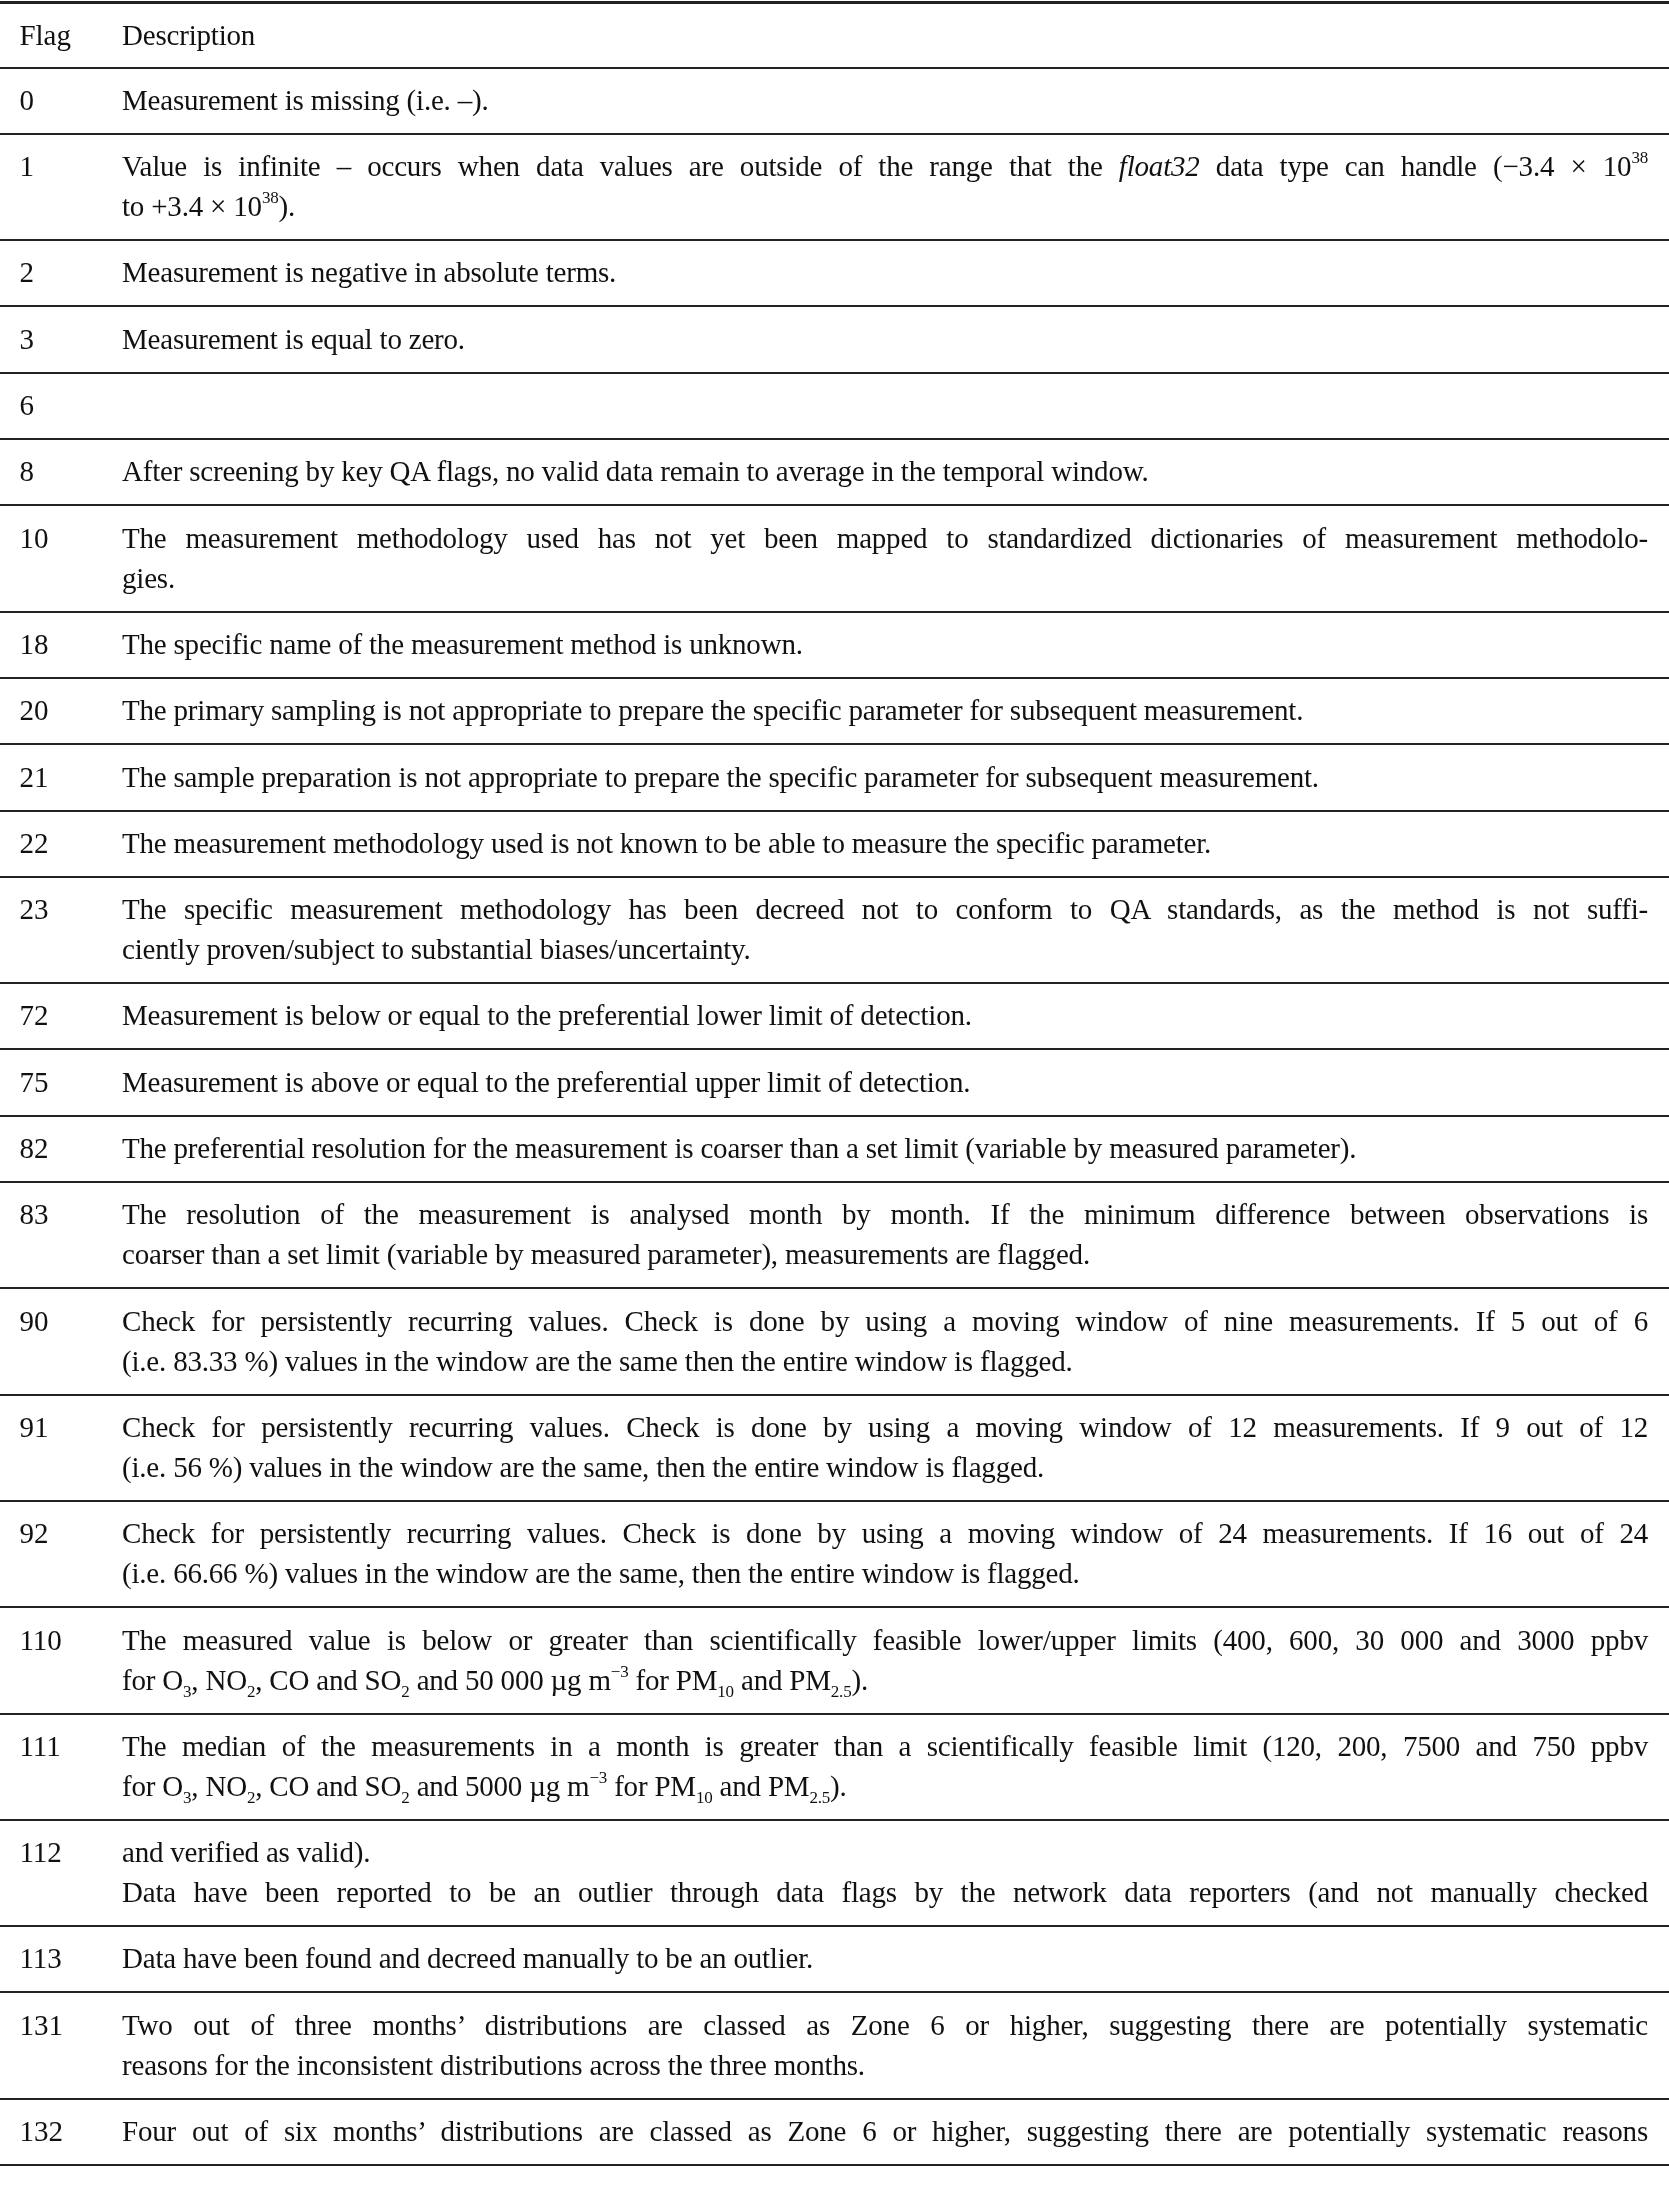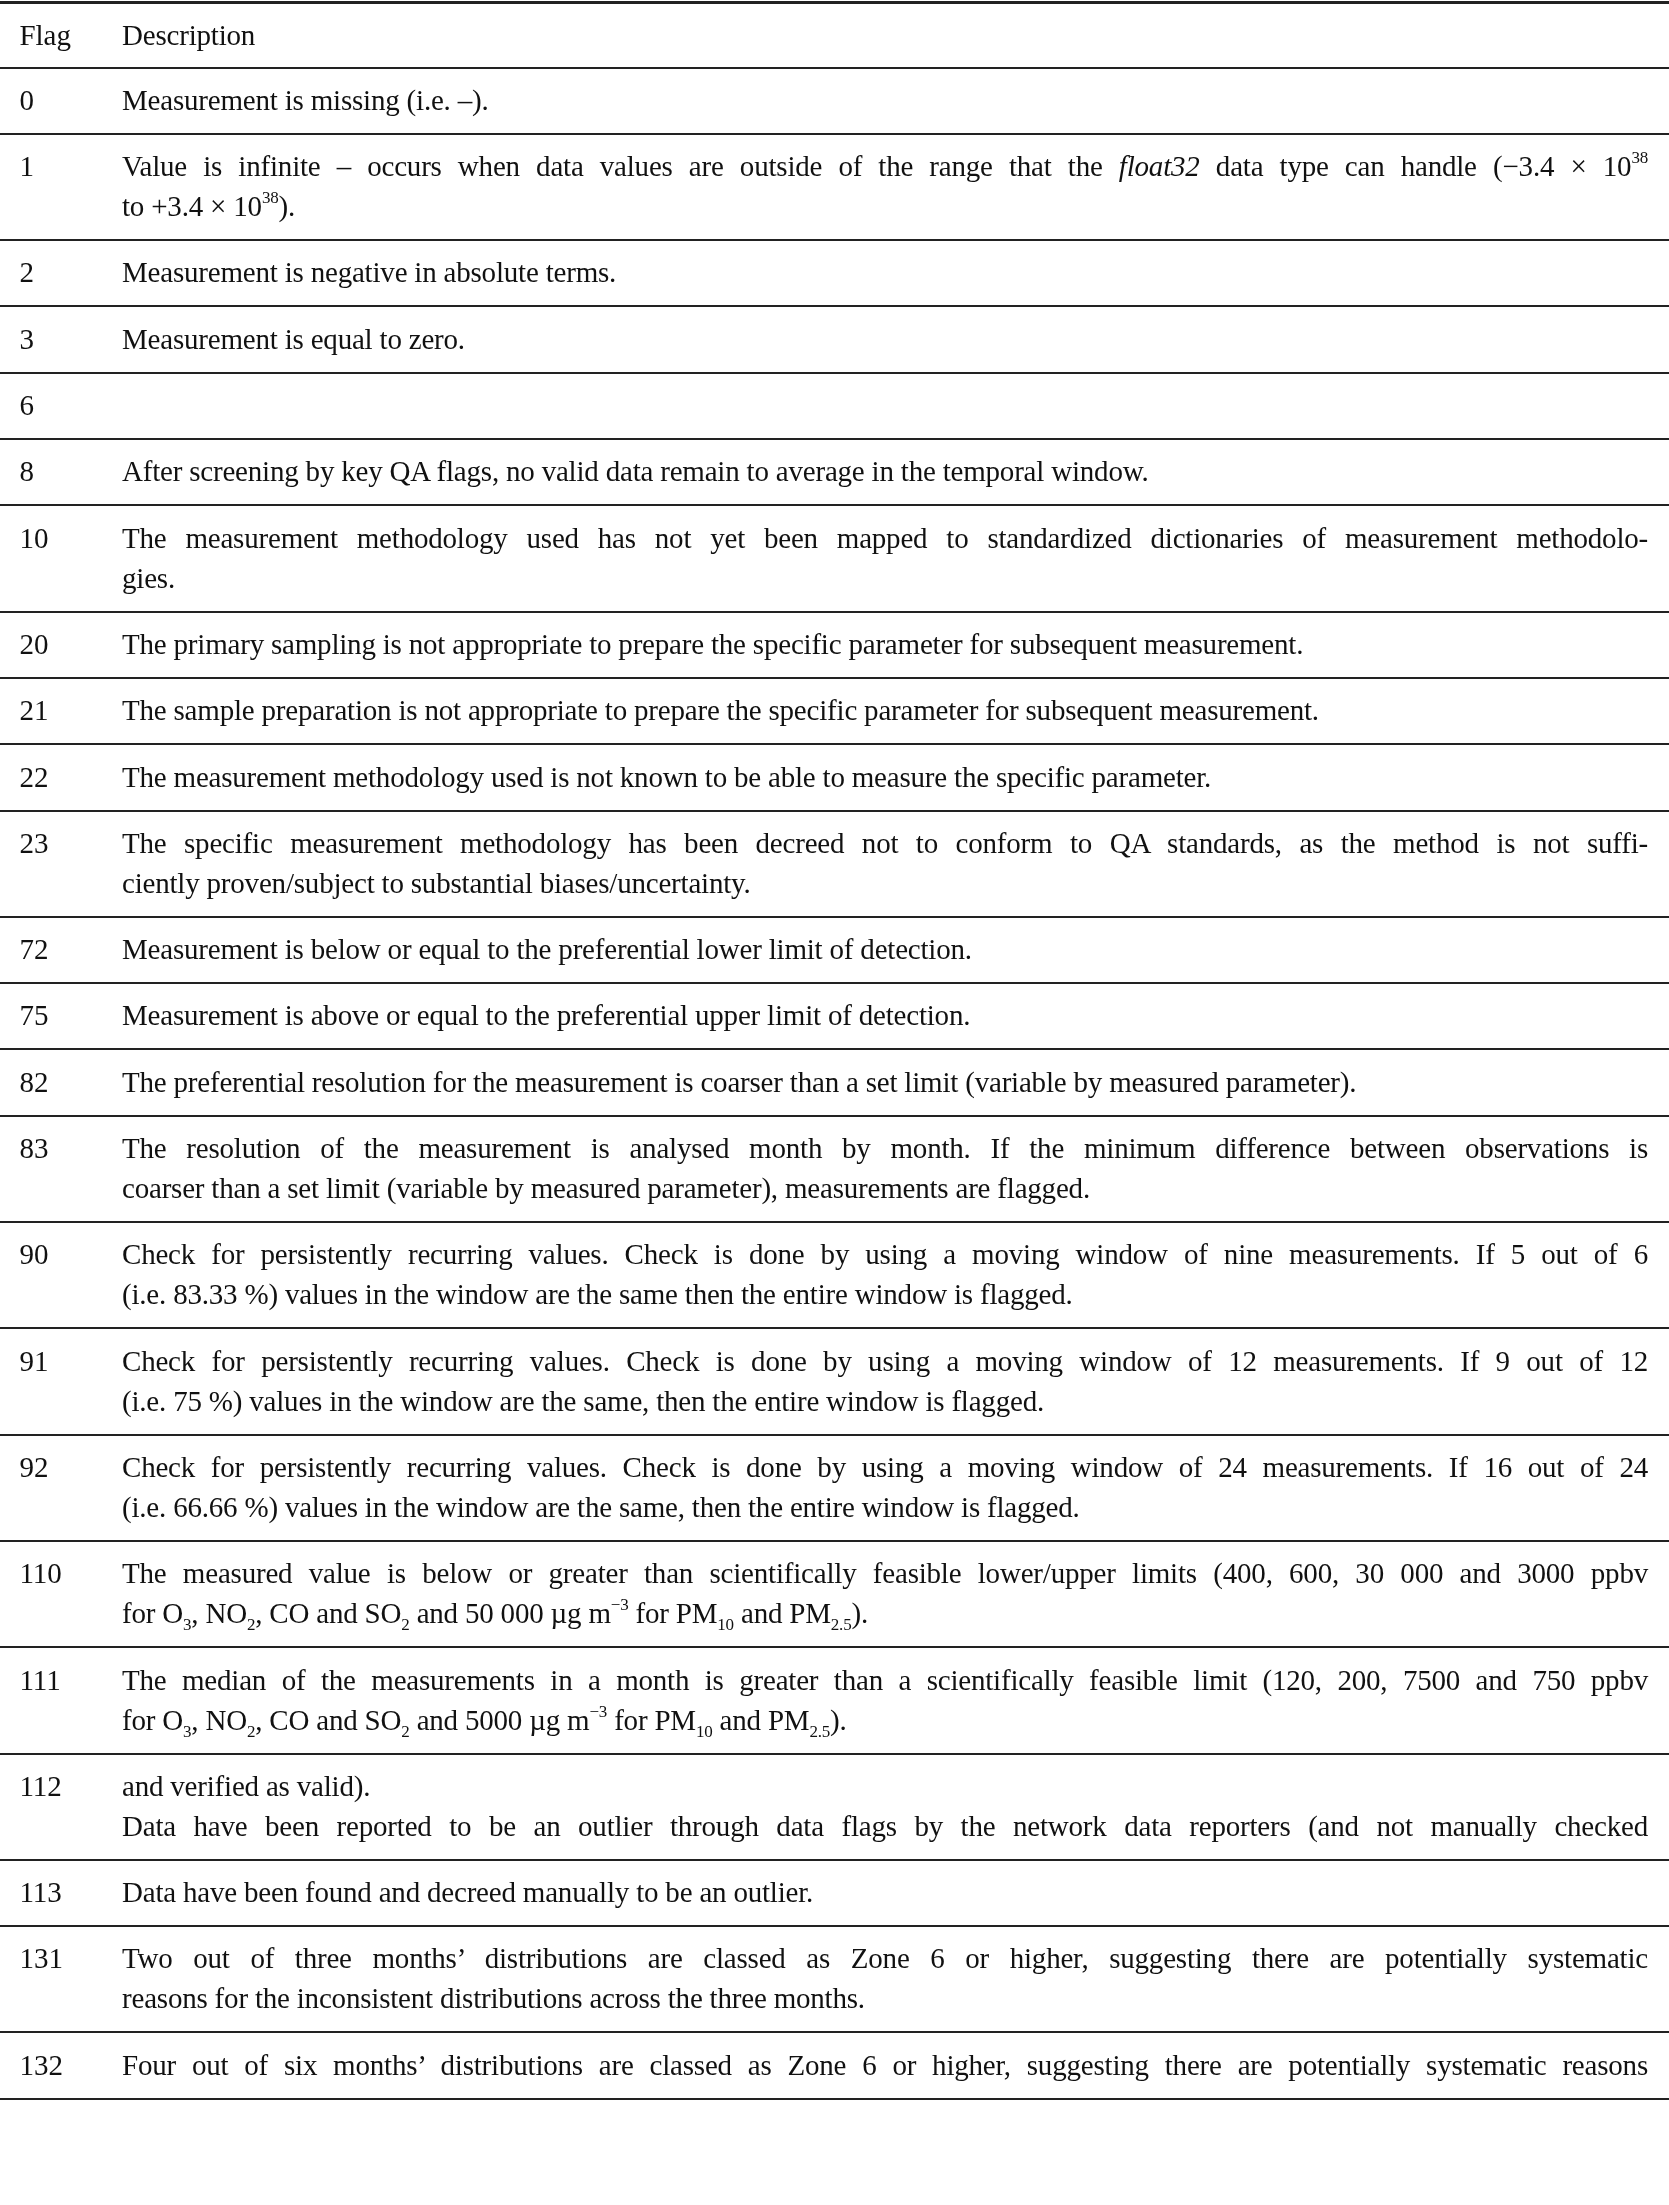--- a/index.html
+++ b/index.html
@@ -62,20 +62,26 @@
         </div>
       </div>
       <div class="row">
         <div class="cell-flag">10</div>
         <div class="cell-desc">
           <span class="line justify"><span>The measurement methodology used has not yet been mapped to standardized dictionaries of measurement methodolo-</span></span>
           <span class="line"><span>gies.</span></span>
         </div>
       </div>
       <div class="row">
+        <div class="cell-flag">18</div>
+        <div class="cell-desc">
+          <span class="line"><span>The specific name of the measurement method is unknown.</span></span>
+        </div>
+      </div>
+      <div class="row">
         <div class="cell-flag">20</div>
         <div class="cell-desc">
           <span class="line"><span>The primary sampling is not appropriate to prepare the specific parameter for subsequent measurement.</span></span>
         </div>
       </div>
       <div class="row">
         <div class="cell-flag">21</div>
         <div class="cell-desc">
           <span class="line"><span>The sample preparation is not appropriate to prepare the specific parameter for subsequent measurement.</span></span>
         </div>
@@ -122,21 +128,21 @@
         <div class="cell-flag">90</div>
         <div class="cell-desc">
           <span class="line justify"><span>Check for persistently recurring values. Check is done by using a moving window of nine measurements. If 5 out of 6</span></span>
           <span class="line"><span>(i.e. 83.33 %) values in the window are the same then the entire window is flagged.</span></span>
         </div>
       </div>
       <div class="row">
         <div class="cell-flag">91</div>
         <div class="cell-desc">
           <span class="line justify"><span>Check for persistently recurring values. Check is done by using a moving window of 12 measurements. If 9 out of 12</span></span>
-          <span class="line"><span>(i.e. 75 %) values in the window are the same, then the entire window is flagged.</span></span>
+          <span class="line"><span>(i.e. 56 %) values in the window are the same, then the entire window is flagged.</span></span>
         </div>
       </div>
       <div class="row">
         <div class="cell-flag">92</div>
         <div class="cell-desc">
           <span class="line justify"><span>Check for persistently recurring values. Check is done by using a moving window of 24 measurements. If 16 out of 24</span></span>
           <span class="line"><span>(i.e. 66.66 %) values in the window are the same, then the entire window is flagged.</span></span>
         </div>
       </div>
       <div class="row">

